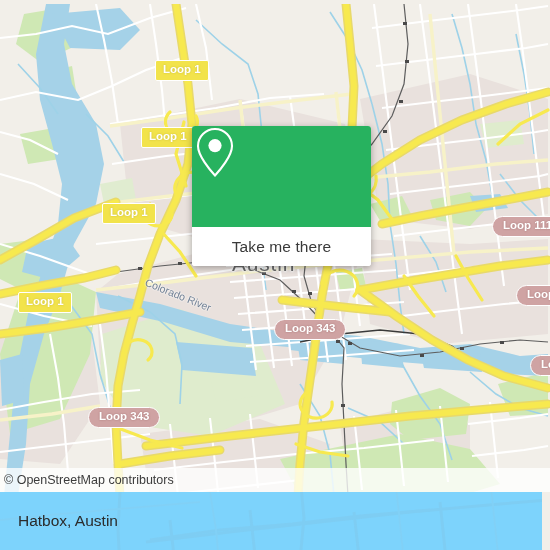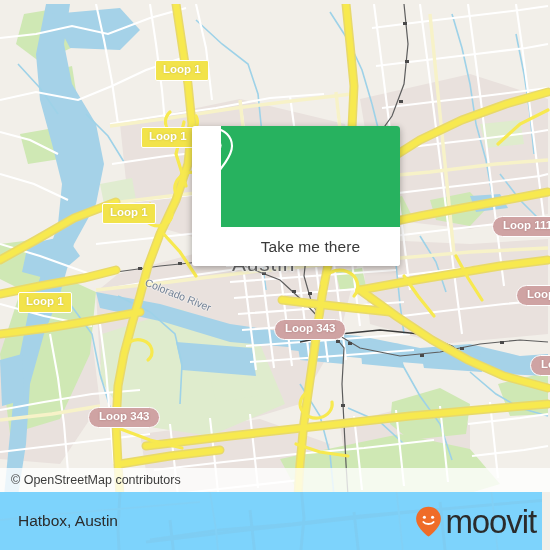--- a/index.html
+++ b/index.html
@@ -55,21 +55,20 @@
     text-shadow:0 0 2px #fff,0 0 2px #fff;
   }
 
   
   #popup{
     position:absolute;left:192px;top:122px;width:179px;
     border-radius:3px;
     box-shadow:0 2px 7px rgba(0,0,0,.32);
     overflow:hidden;
     background:#ffffff;
-    padding-left:29px;
   }
   #popup-top{
     height:101px;
     background:#27b25f;
     display:flex;align-items:center;justify-content:center;
   }
   #popup-pin{width:46px;height:52px;display:block;}
   #popup-cta{
     height:39px;
     background:#ffffff;
@@ -78,21 +77,21 @@
     color:#3a3a3a;
     letter-spacing:.1px;
   }
 
   
   #attrib{
     position:absolute;left:0;top:468px;width:550px;height:24px;
     background:rgba(255,255,255,.78);
     display:flex;align-items:center;
     box-sizing:border-box;
-    padding-left:11px;
+    padding-left:4px;
     font-size:12.5px;
     color:#3c3c3c;
     z-index:40;
   }
 
   
   #footer{
     position:absolute;left:0;top:492px;width:542px;height:58px;
     background:#7dd3fc;
     overflow:hidden;
@@ -407,25 +406,16 @@
         <path d="M158 492 L228 484 L300 476 L380 470 L460 464 L548 458"></path>
         <path d="M0 520 L60 514 L130 508 L200 502"></path>
         <path d="M210 492 L216 530 L220 570"></path>
         <path d="M396 486 L400 524 L404 562"></path>
         <path d="M490 478 L494 516 L498 554"></path>
       </g>
     </svg>
 
     <div id="footer-inner">
       <div id="footer-title">Hatbox, Austin</div>
-      <div id="brand">
-        <svg id="brand-pin" viewBox="0 0 27 31">
-          <path d="M13.5 0.8 C6.6 0.8 1.1 6.2 1.1 12.9 C1.1 20.0 9.6 28.0 13.5 30.6 C17.4 28.0 25.9 20.0 25.9 12.9 C25.9 6.2 20.4 0.8 13.5 0.8 Z" fill="#ef6c28"></path>
-          <circle cx="9.4" cy="11.2" r="1.55" fill="#ffffff"></circle>
-          <circle cx="17.6" cy="11.2" r="1.55" fill="#ffffff"></circle>
-          <path d="M8.4 16.0 C10.3 18.7 16.7 18.7 18.6 16.0" fill="none" stroke="#ffffff" stroke-width="1.9" stroke-linecap="round"></path>
-        </svg>
-        <span id="brand-word">moovit</span>
-      </div>
     </div>
   </div>
 
 </div>
 
 </body></html>

